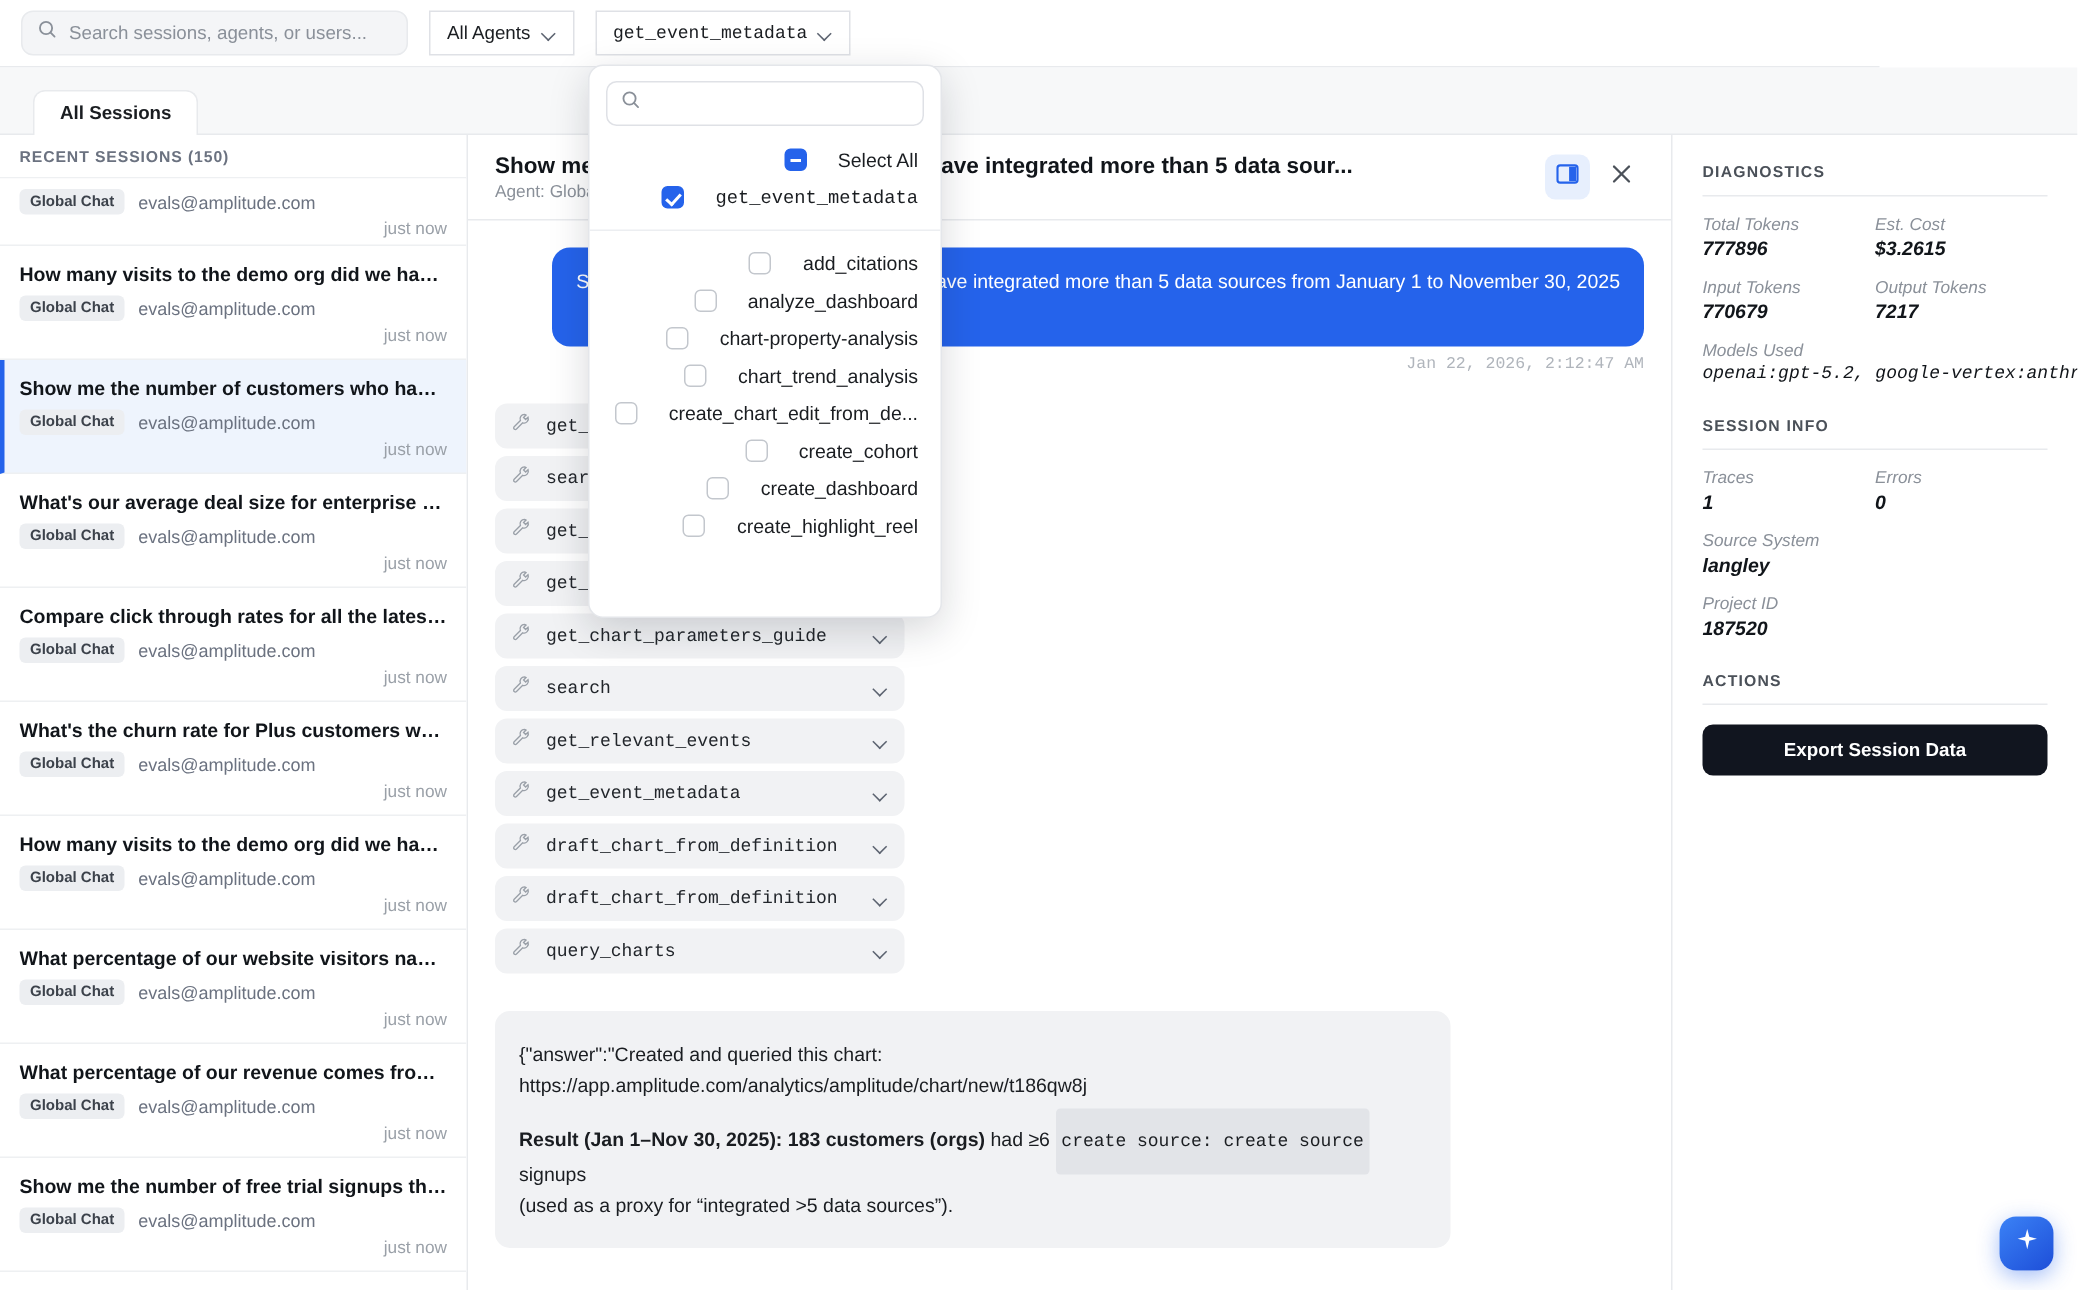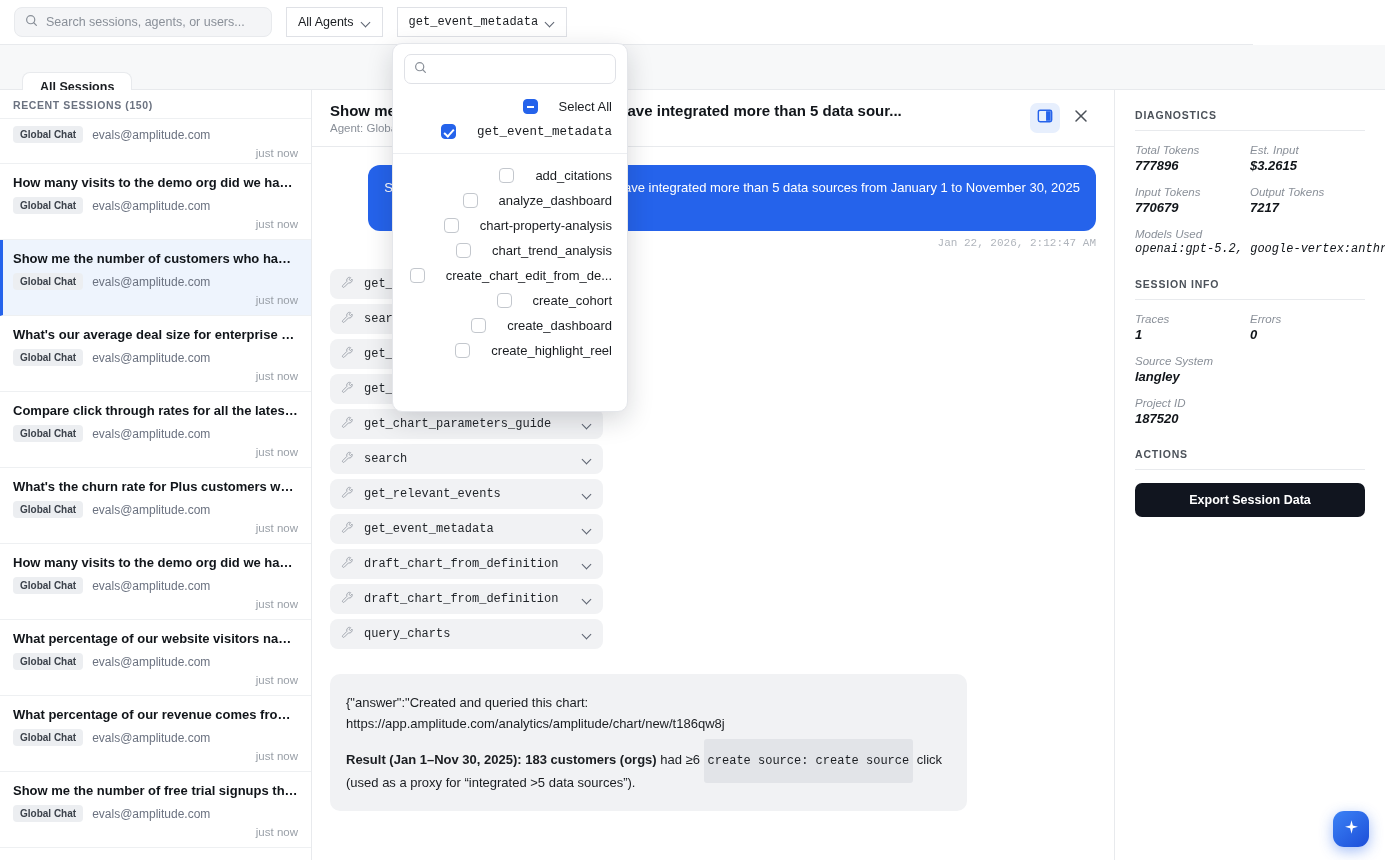--- a/index.html
+++ b/index.html
@@ -38,21 +38,21 @@
 
   
   .tabstrip {
     position: absolute; top: 45px; left: 0; width: 1385px; height: 45px;
     background: #f7f8f9; border-bottom: 1px solid #e8eaed;
     display: flex; align-items: flex-end; padding-left: 22px;
   }
   .tab {
     background: #fff; border: 1px solid #e8eaed; border-bottom: none;
     border-radius: 8px 8px 0 0; padding: 7px 17px 8px; font-size: 12.5px;
-    font-weight: 700; color: #1a1d21; cursor: pointer; position: relative; top: 13px;
+    font-weight: 700; color: #1a1d21; cursor: pointer; position: relative; top: 1px;
   }
 
   
   .sidebar {
     position: absolute; top: 90px; left: 0; width: 312px; height: 770px;
     background: #ffffff; border-right: 1px solid #e8eaed; overflow: hidden;
   }
   .sidebar-head {
     padding: 9px 13px 7px; font-size: 10.5px; font-weight: 700; letter-spacing: .6px;
     color: #6b7280; border-bottom: 1px solid #eef0f2;
@@ -402,37 +402,37 @@
             <span class="tool-name">query_charts</span>
             <span class="chev"></span>
           </div>
         </div>
 
       <div class="answer">
         <div>{"answer":"Created and queried this chart:</div>
         <div>https://app.amplitude.com/analytics/amplitude/chart/new/t186qw8j</div>
         <div class="gap"></div>
         <div>
-          <b>Result (Jan 1–Nov 30, 2025): 183 customers (orgs)</b><span> had ≥6 </span><span class="code">create source: create source</span><span> click</span>
+          <b>Result (Jan 1–Nov 30, 2025): 183 customers (orgs)</b><span> had ≥6 </span><span class="code">create source: create source</span><span> signups</span>
         </div>
         <div>(used as a proxy for “integrated &gt;5 data sources”).</div>
       </div>
     </div>
   </div>
 
   <div class="rightpanel">
     <div class="sect-title">DIAGNOSTICS</div>
     <div class="rule"></div>
     <div class="kvgrid">
       <div>
         <div class="k">Total Tokens</div>
         <div class="v">777896</div>
       </div>
       <div>
-        <div class="k">Est. Input</div>
+        <div class="k">Est. Cost</div>
         <div class="v">$3.2615</div>
       </div>
       <div>
         <div class="k">Input Tokens</div>
         <div class="v">770679</div>
       </div>
       <div>
         <div class="k">Output Tokens</div>
         <div class="v">7217</div>
       </div>

